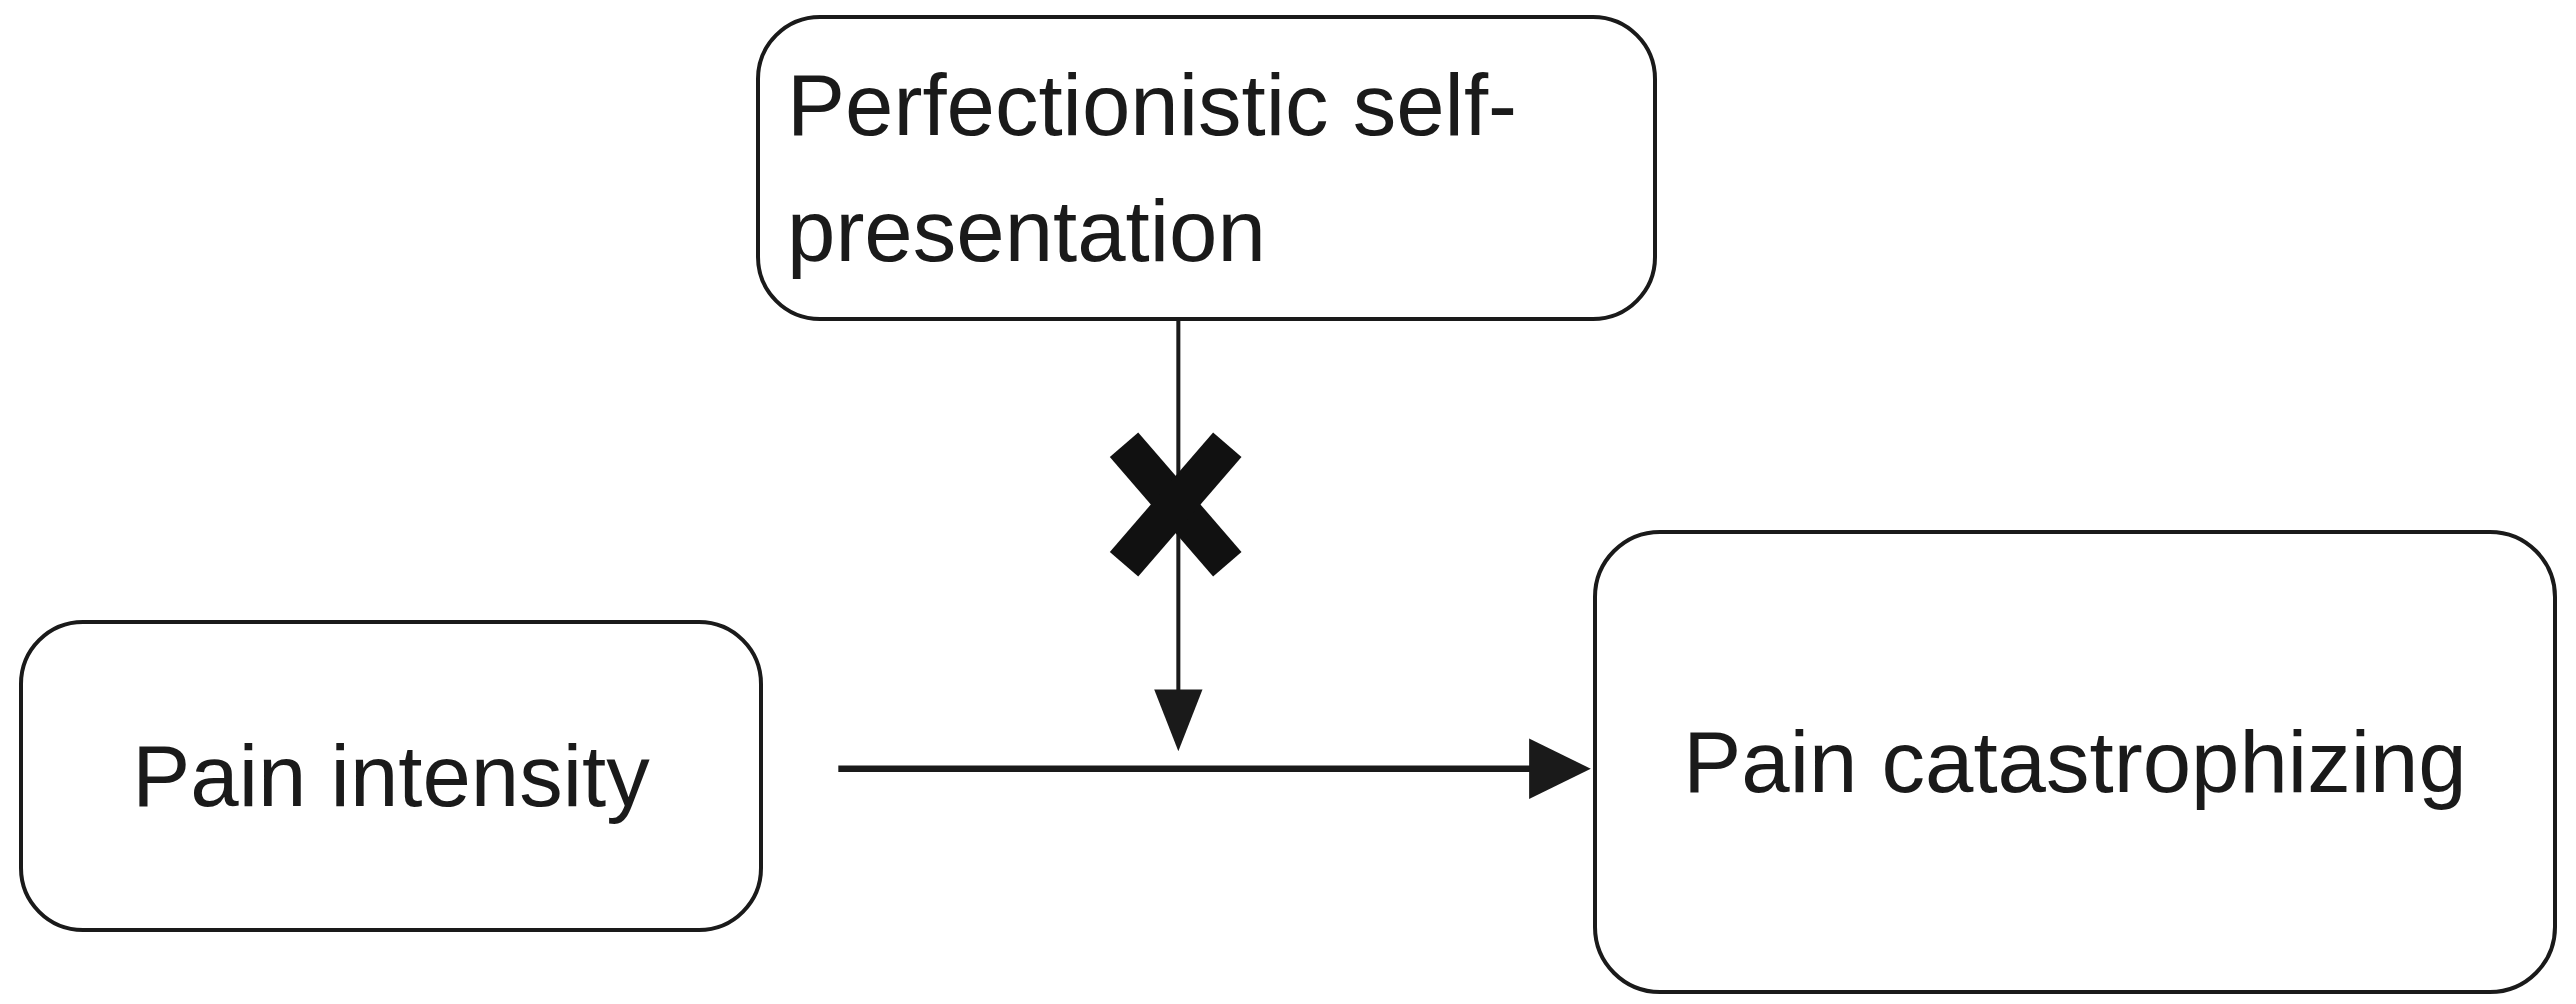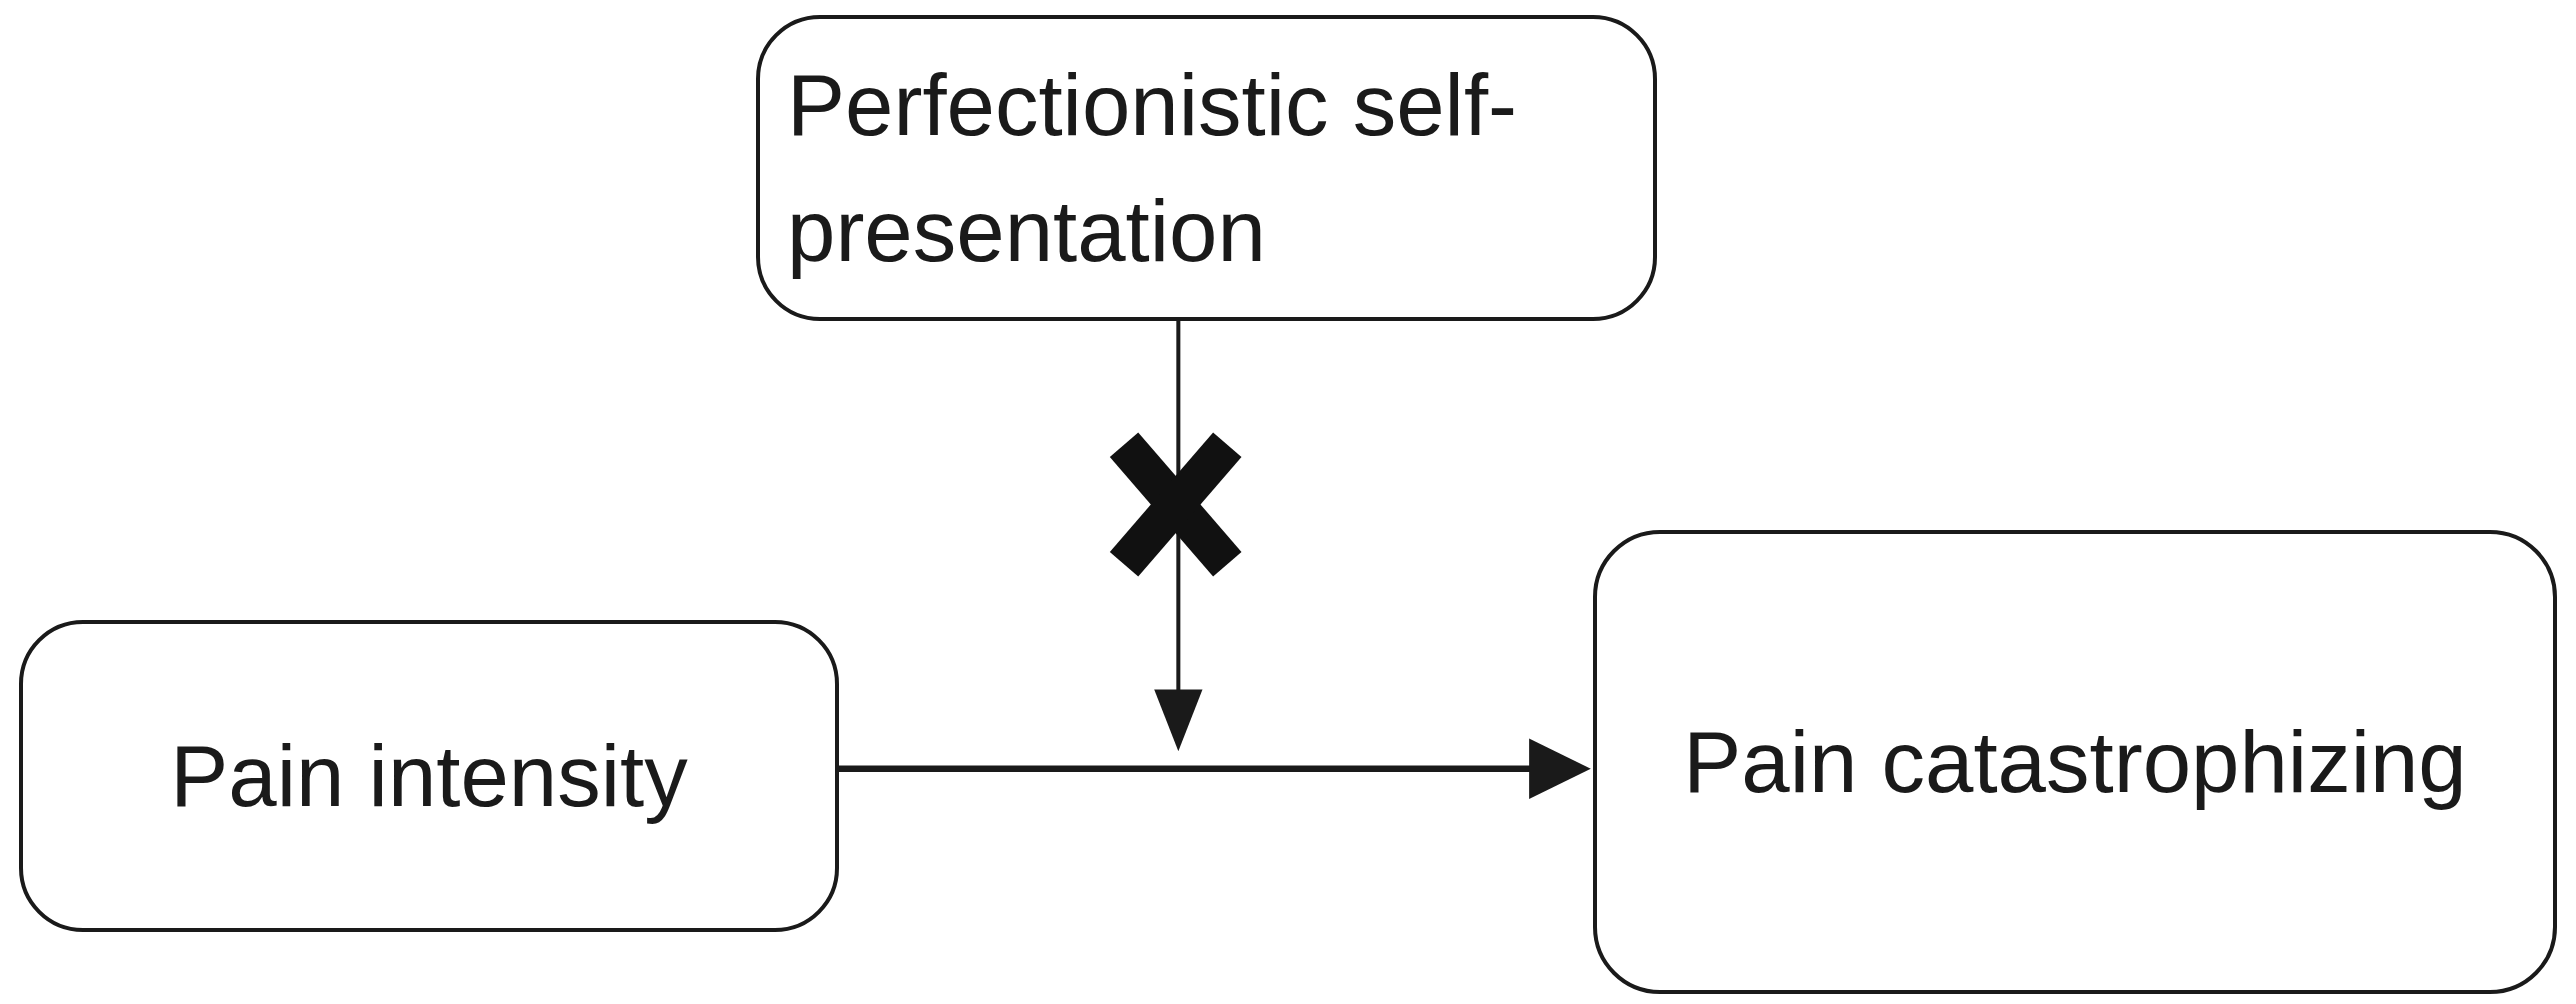--- a/index.html
+++ b/index.html
@@ -39,21 +39,21 @@
   .node-moderator {
     left: 756px; top: 15.4px;
     width: 901px; height: 306px;
     border-radius: 64px;
     line-height: 1.45;
     padding: 0 27px;
   }
 
   .node-predictor {
     left: 19px; top: 620px;
-    width: 820px; height: 312px;
+    width: 744px; height: 312px;
     border-radius: 64px;
     line-height: 1.4;
     padding: 0 20px;
   }
 
   .node-outcomes {
     left: 1593px; top: 530px;
     width: 964px; height: 464px;
     border-radius: 67px;
     line-height: 1.56;

